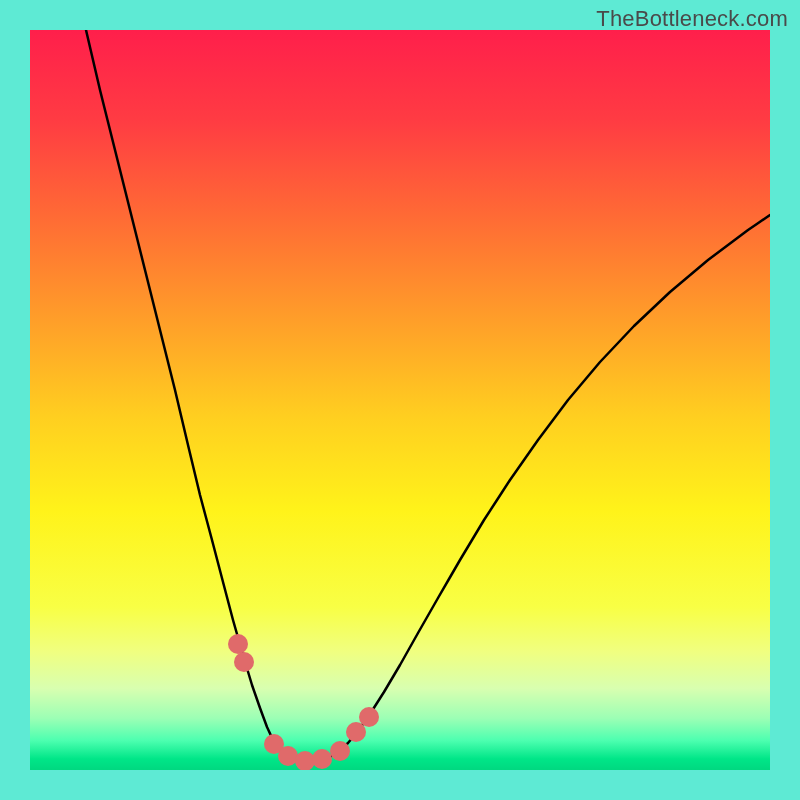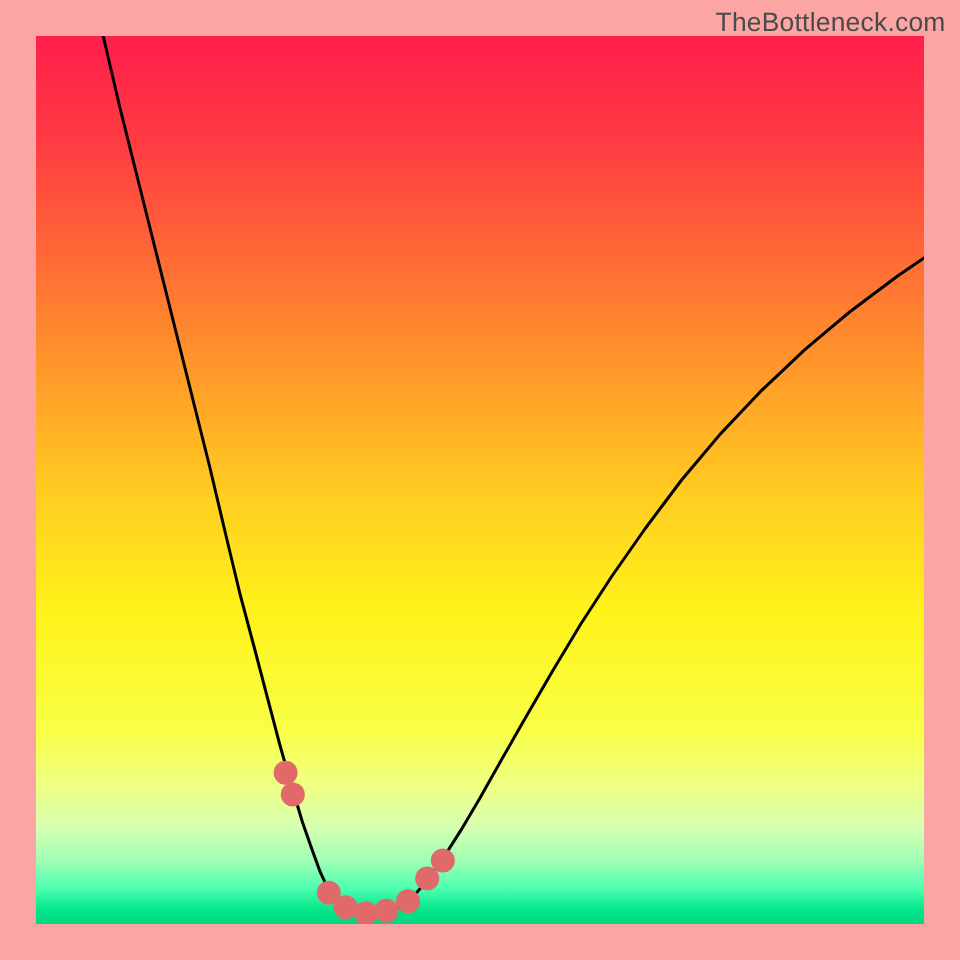--- a/index.html
+++ b/index.html
@@ -10,21 +10,21 @@
     background: #000;
     position: relative;
     font-family: Arial, sans-serif;
   }
   .frame {
     position: absolute;
     top: 0;
     left: 0;
     width: 800px;
     height: 800px;
-    background: #fca5a5;
+    background: #5eead4;
   }
   .plot-area {
     position: absolute;
     top: 30px;
     left: 30px;
     width: 740px;
     height: 740px;
     overflow: hidden;
   }
   .watermark {

